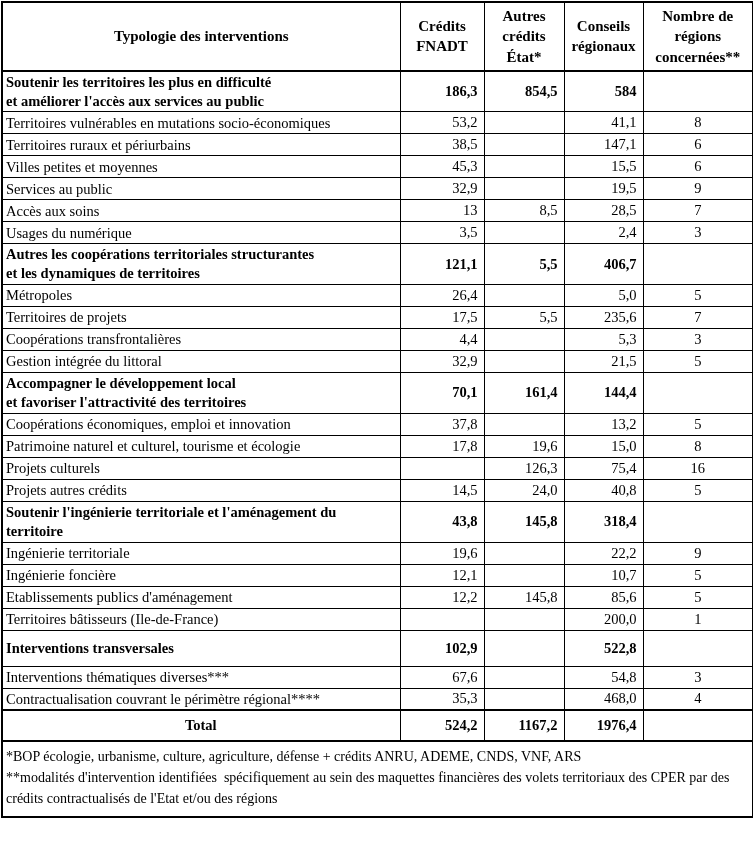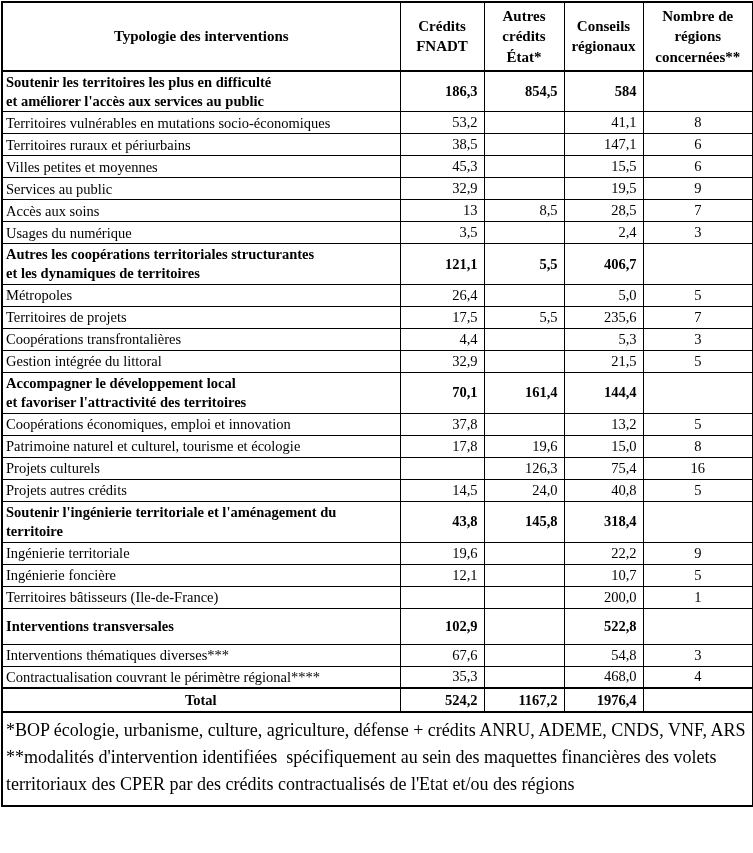--- a/index.html
+++ b/index.html
@@ -44,32 +44,32 @@
     white-space: pre-line;
     margin-top: 32px;
   }
   td.c-num  { text-align: right;  padding: 1px 6px 1px 2px; }
   td.c-count{ text-align: center; padding: 1px 2px; }
 
   tr.row-item td    { height: 22px; }
   tr.row-section td { font-weight: bold; height: 36px; }
   tr.row-total td {
     font-weight: bold;
-    height: 24px;
+    height: 31px;
     border-top: 2px solid #000;
     border-bottom: 2px solid #000;
   }
   tr.row-total td.c-label { text-align: center; white-space: normal; }
 
   td.footnotes-cell {
     border: 1px solid #000;
     padding: 4px 3px 7px 3px;
   }
   .footnote {
-    font-size: 18px;
+    font-size: 14px;
     line-height: 1.5;
     white-space: pre-wrap;
     text-align: left;
   }
 </style>
 </head>
 <body>
 
 <div class="page">
   <table class="interventions">
@@ -234,20 +234,27 @@
           <td class="c-count">9</td>
         </tr>
         <tr class="row-item">
           <td class="c-label">Ingénierie foncière</td>
           <td class="c-num">12,1</td>
           <td class="c-num"></td>
           <td class="c-num">10,7</td>
           <td class="c-count">5</td>
         </tr>
         <tr class="row-item">
+          <td class="c-label">Etablissements publics d'aménagement</td>
+          <td class="c-num">12,2</td>
+          <td class="c-num">145,8</td>
+          <td class="c-num">85,6</td>
+          <td class="c-count">5</td>
+        </tr>
+        <tr class="row-item">
           <td class="c-label">Territoires bâtisseurs (Ile-de-France)</td>
           <td class="c-num"></td>
           <td class="c-num"></td>
           <td class="c-num">200,0</td>
           <td class="c-count">1</td>
         </tr>
         <tr class="row-section">
           <td class="c-label">Interventions transversales</td>
           <td class="c-num">102,9</td>
           <td class="c-num"></td>

